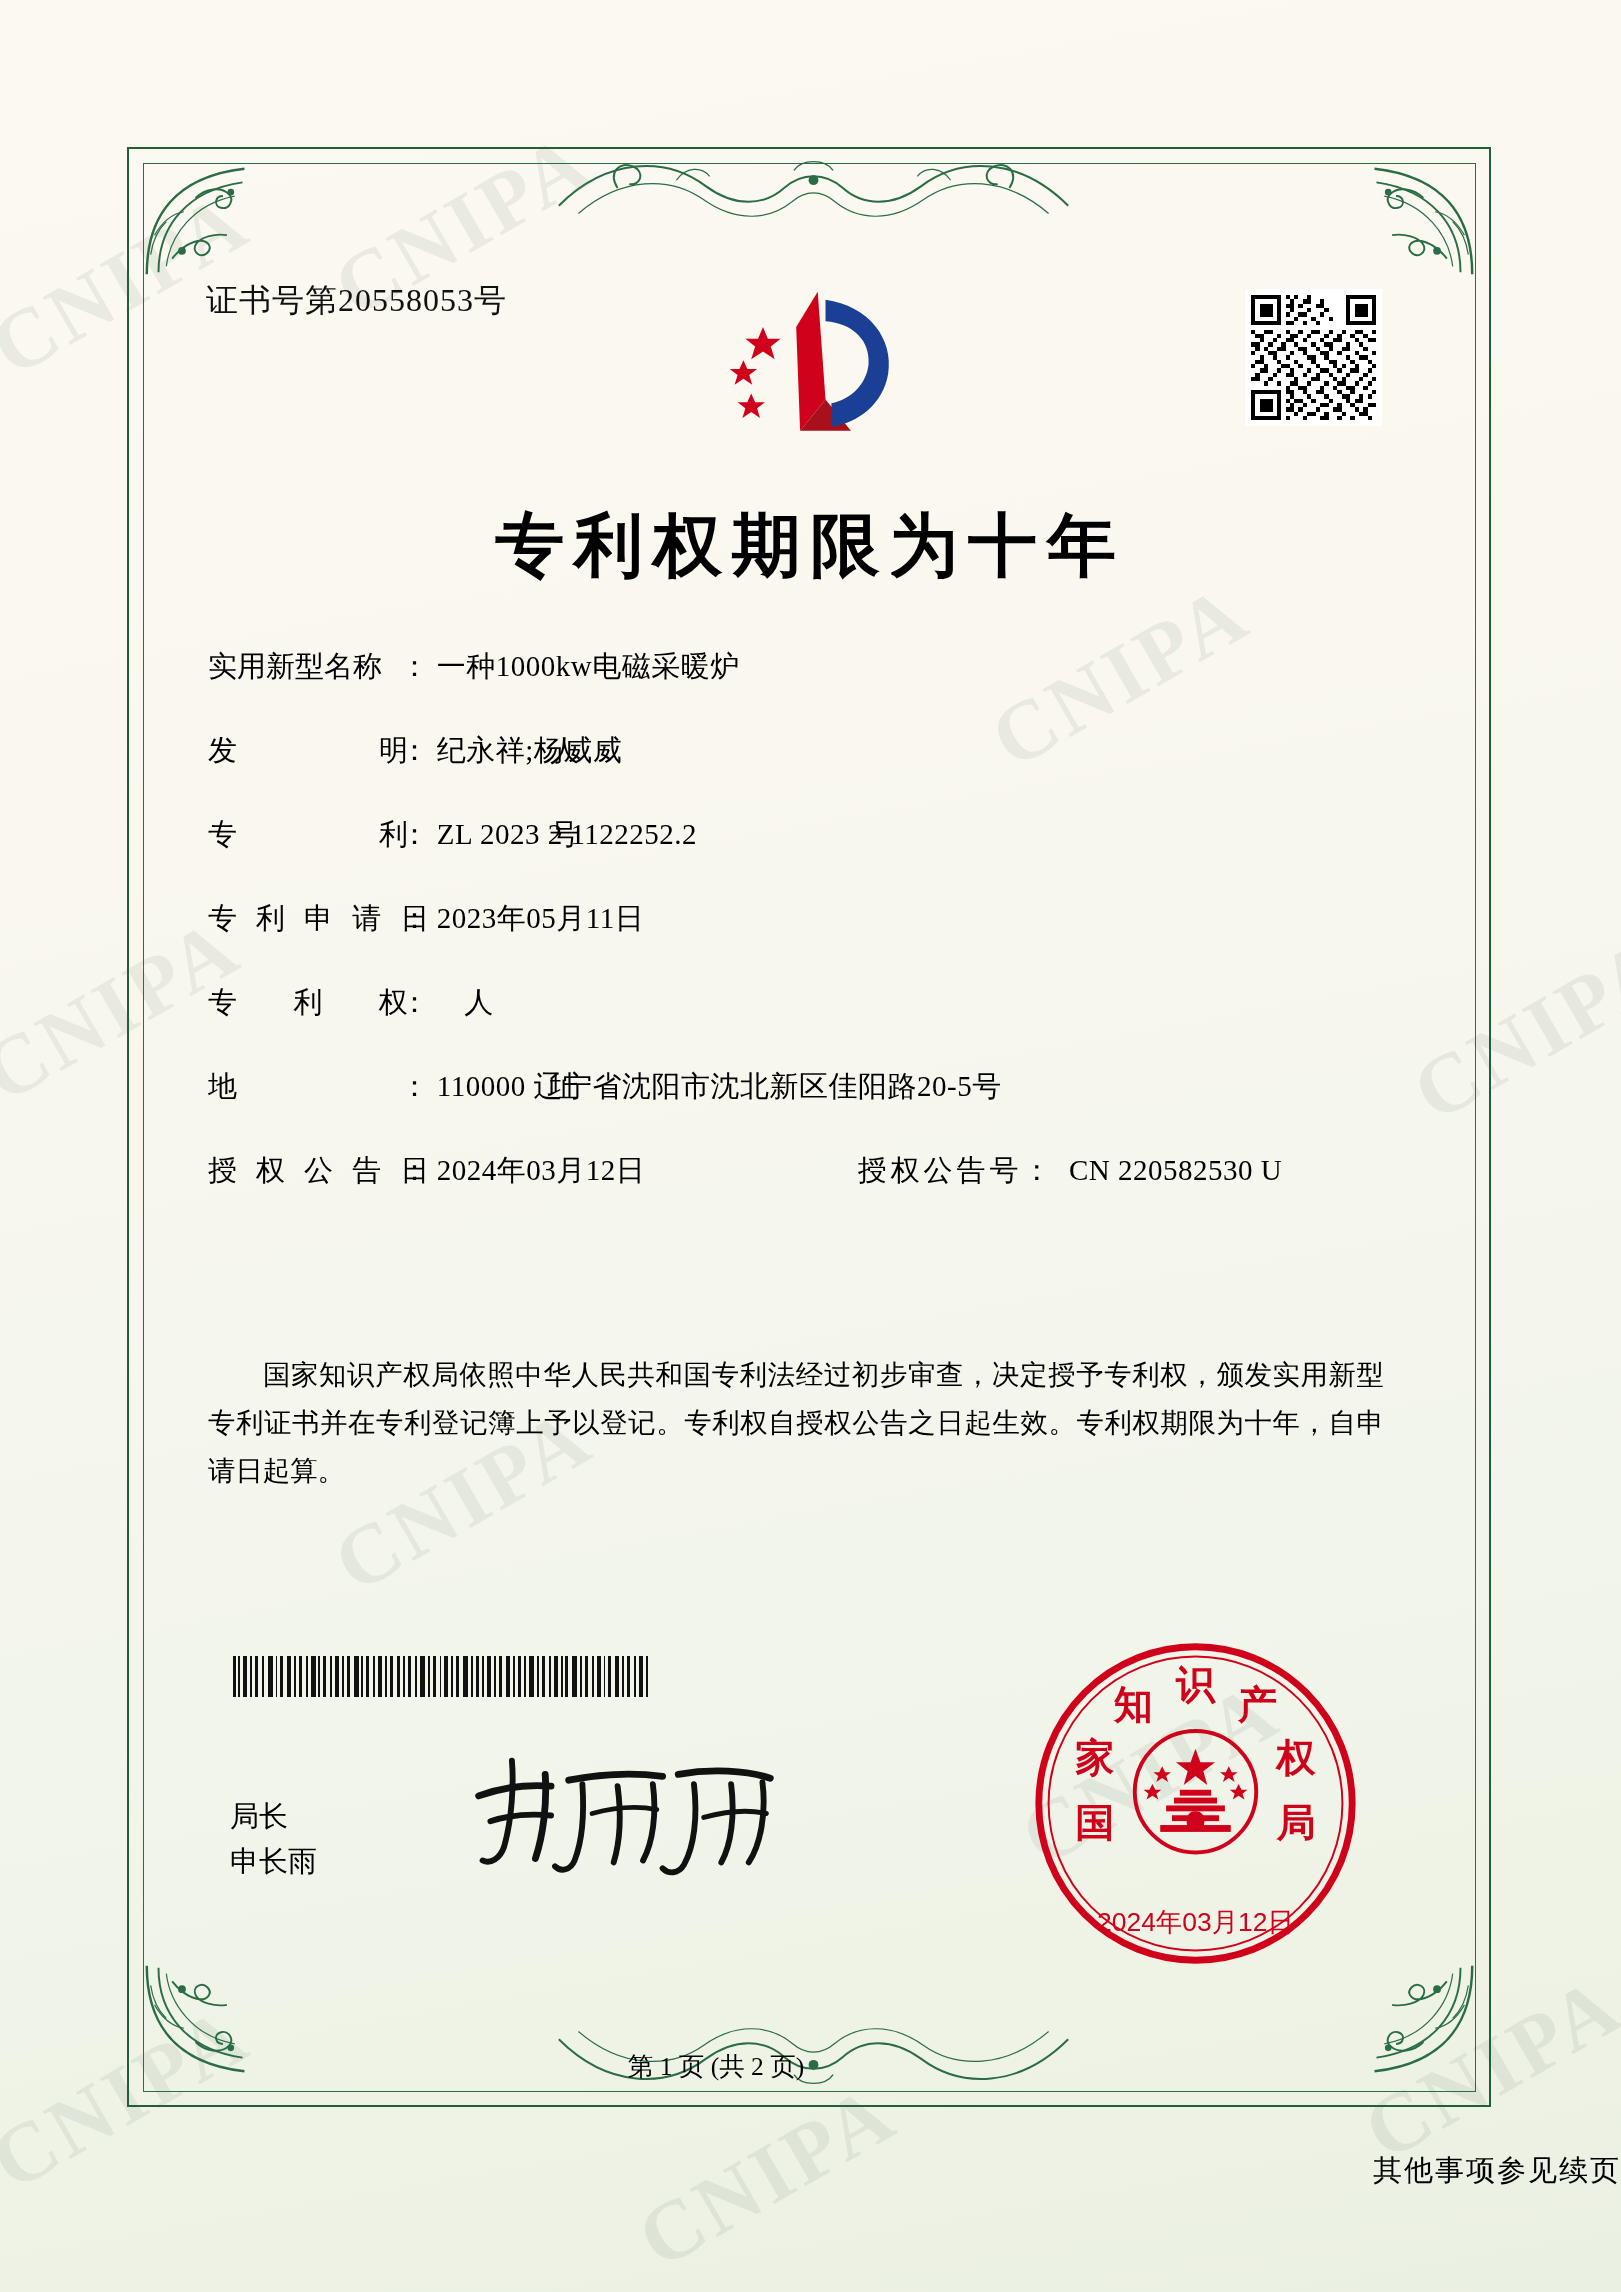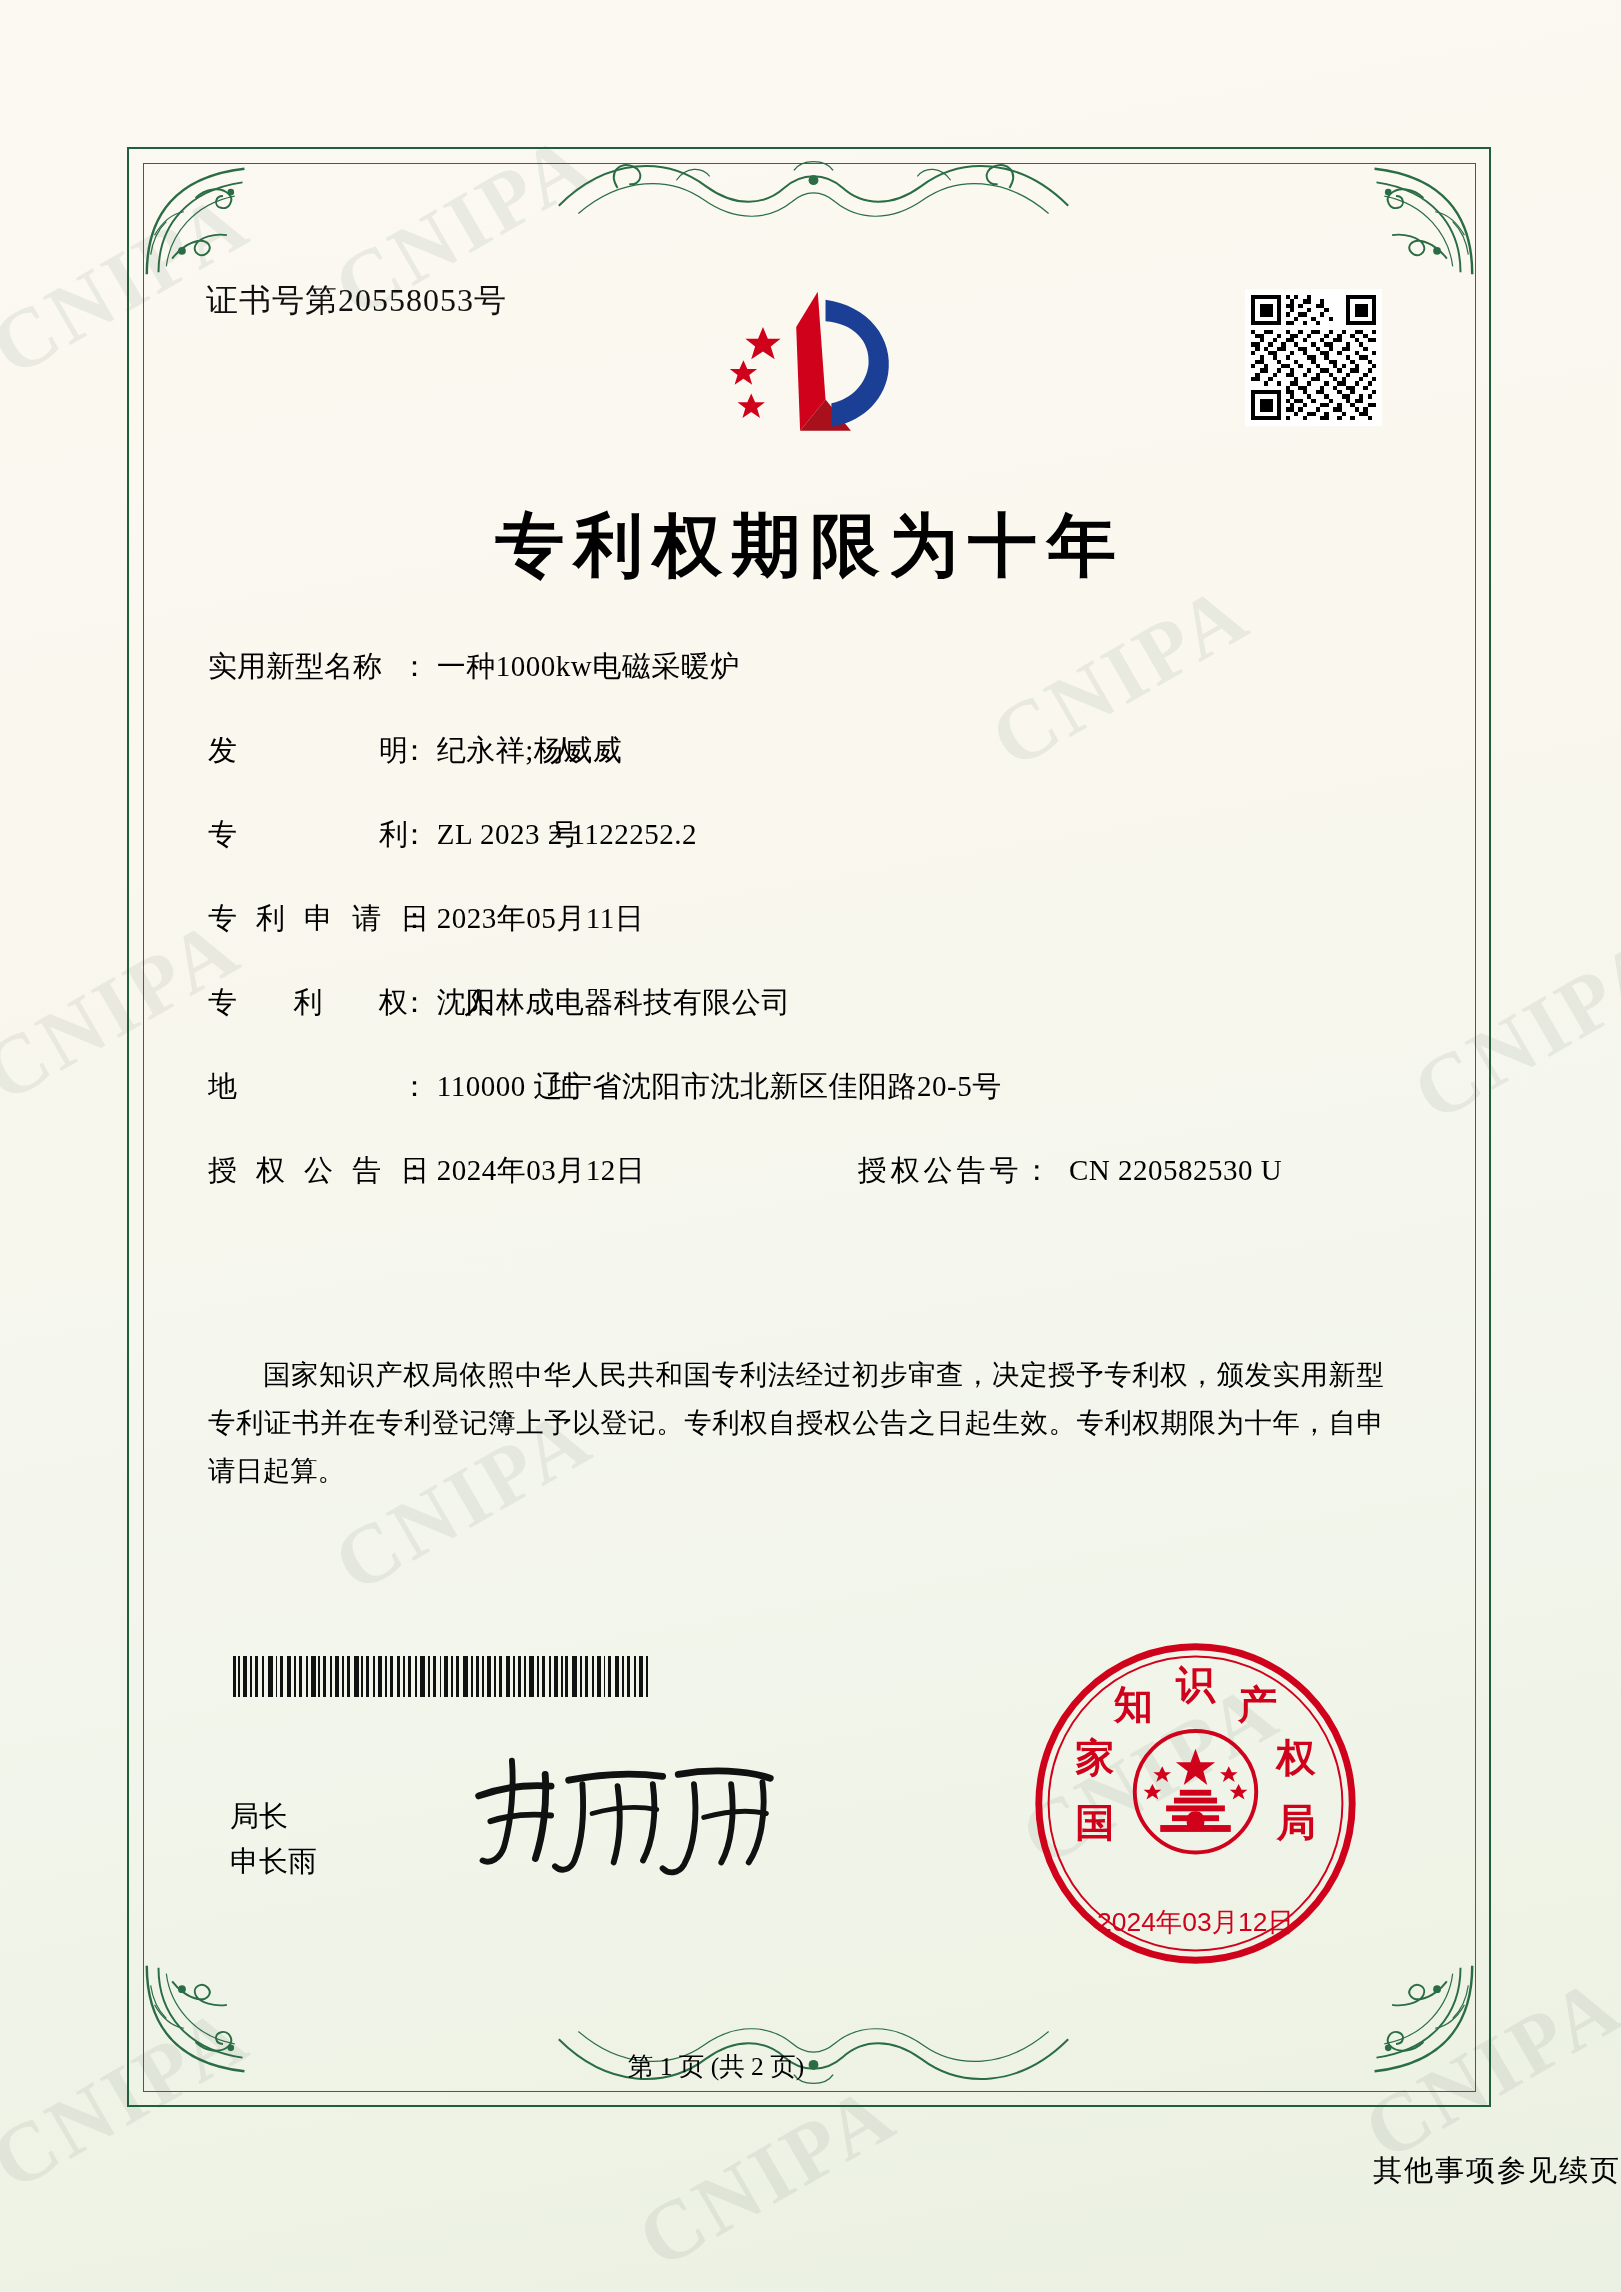--- a/index.html
+++ b/index.html
@@ -550,21 +550,20 @@
       <span class="field-value">ZL 2023 2 1122252.2</span>
     </div>
     <div class="field-row">
       <span class="field-label lbl-spread-2">专 利 申 请 日</span>
       <span class="field-colon">：</span>
       <span class="field-value">2023年05月11日</span>
     </div>
     <div class="field-row">
       <span class="field-label lbl-spread-3">专　利　权　人</span>
       <span class="field-colon">：</span>
-      <span class="field-value">沈阳林成电器科技有限公司</span>
     </div>
     <div class="field-row">
       <span class="field-label lbl-spread-4">地　　　　　址</span>
       <span class="field-colon">：</span>
       <span class="field-value">110000 辽宁省沈阳市沈北新区佳阳路20-5号</span>
     </div>
     <div class="field-row double">
       <span class="field-label lbl-spread-2">授 权 公 告 日</span>
       <span class="field-colon">：</span>
       <span class="field-value">2024年03月12日</span>

